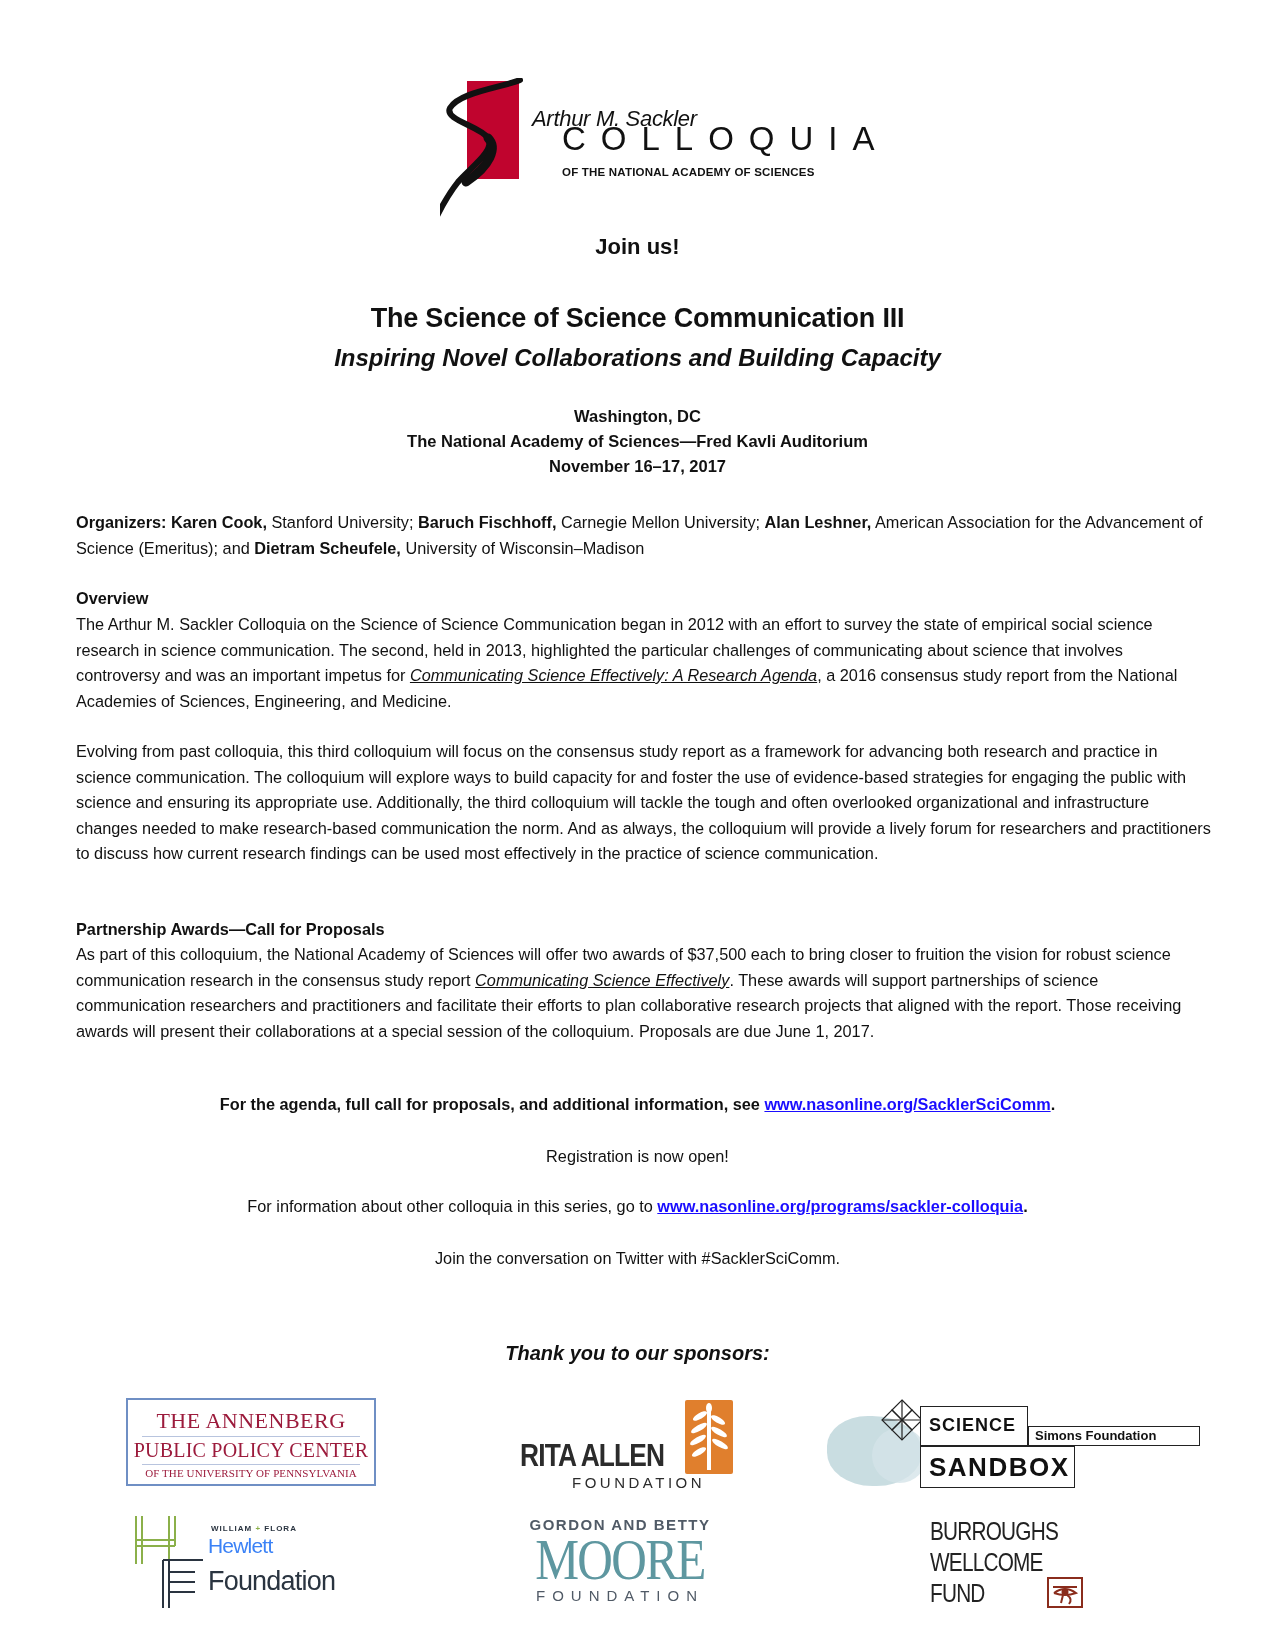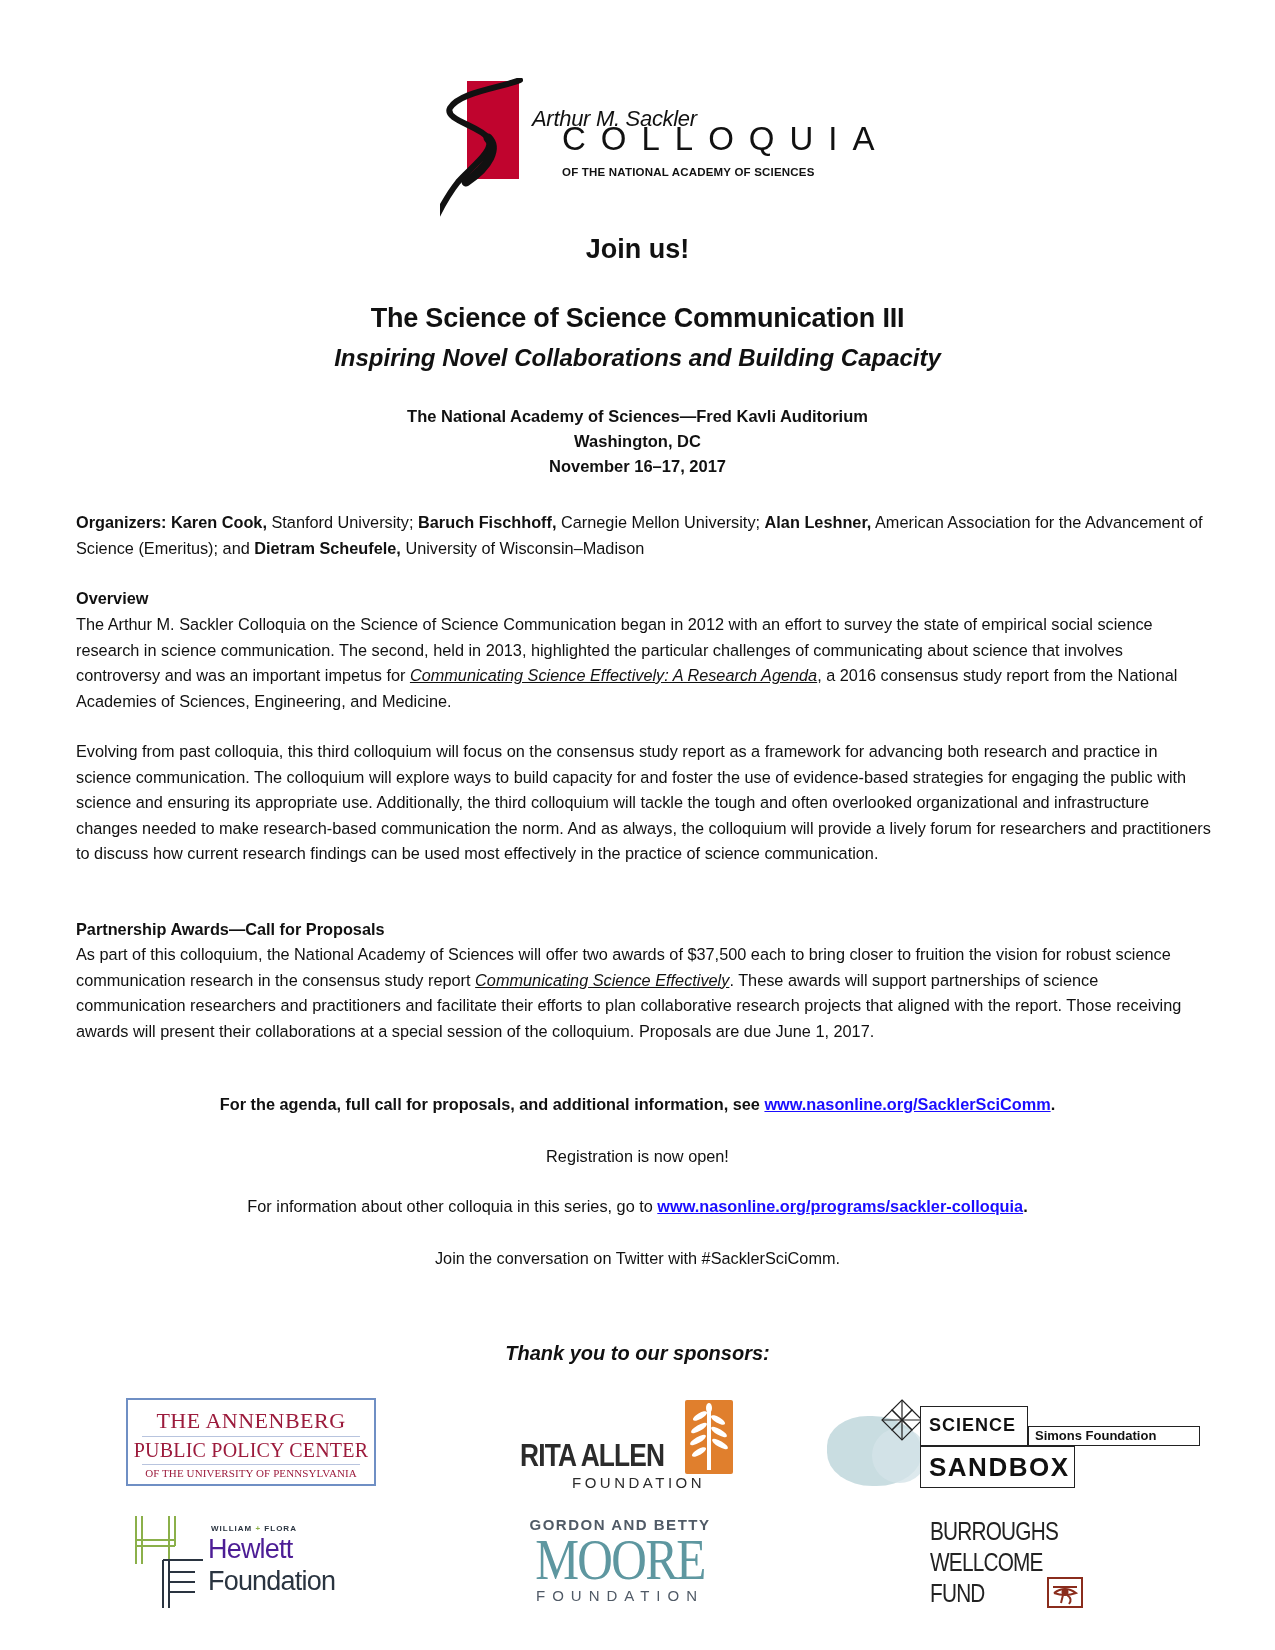--- a/index.html
+++ b/index.html
@@ -9,21 +9,21 @@
   .center { left:0; width:1275px; text-align:center; }
 
   
   .logo { left:440px; top:78px; width:440px; height:152px; }
   .logo .red { position:absolute; left:27px; top:3px; width:52px; height:98px; background:#c0042e; }
   .logo svg.swash { position:absolute; left:0; top:0; }
   .logo .arthur { position:absolute; left:92px; top:16px; font-size:22px; font-style:italic; letter-spacing:-0.3px; color:#111;margin-top:12px; }
   .logo .colloquia { position:absolute; left:122px; top:42px; font-size:33px; font-weight:300; letter-spacing:15px; color:#111; }
   .logo .nas { position:absolute; left:122px; top:88px; font-size:11.5px; font-weight:bold; letter-spacing:0.2px; color:#111; }
 
-  .join { top:234px; font-size:27px; font-weight:bold; }
+  .join { top:234px; font-size:22px; font-weight:bold; }
   .title { top:303px; font-size:27px; font-weight:bold; letter-spacing:-0.2px; }
   .subtitle { top:344px; font-size:24px; font-weight:bold; font-style:italic; }
   .venue { top:404px; font-size:16.5px; font-weight:bold; line-height:25px; }
 
   .body-text { left:76px; width:1135px; font-size:16.3px; line-height:25.5px; }
   .body-text b { font-weight:bold; }
   .body-text i { font-style:italic;text-decoration:underline; }
   .organizers { top:510px; }
   .overview-h { top:586px; font-weight:bold; }
   .overview-p { top:612px; }
@@ -56,21 +56,21 @@
   .sandbox .blob { position:absolute; left:5px; top:18px; width:95px; height:70px; border-radius:45% 55% 50% 50%; background:#bcd4da; opacity:0.8; }
   .sandbox .blob2 { position:absolute; left:50px; top:30px; width:55px; height:55px; border-radius:50%; background:#d5e4e8; opacity:0.8; }
   .sandbox .box1 { position:absolute; left:98px; top:8px; width:108px; height:40px; border:1.5px solid #222; box-sizing:border-box; font-size:18px; font-weight:bold; letter-spacing:1px; padding:8px 0 0 8px; background:#fff; }
   .sandbox .box2 { position:absolute; left:206px; top:28px; width:172px; height:20px; border:1.5px solid #222; box-sizing:border-box; font-size:13px; font-weight:bold; padding:1px 0 0 6px; background:#fff; }
   .sandbox .box3 { position:absolute; left:98px; top:48px; width:155px; height:42px; border:1.5px solid #222; box-sizing:border-box; font-size:26px; font-weight:bold; letter-spacing:1.5px; padding:5px 0 0 8px; background:#fff; }
 
   .hewlett { left:133px; top:1516px; width:240px; height:92px; }
   .hewlett .fa { position:absolute; left:0; top:0; }
   .hewlett .wf { position:absolute; left:78px; top:8px; font-size:8px; font-weight:bold; letter-spacing:1px; color:#2a3440; }
   .hewlett .wf .plus { color:#8bb04a; }
-  .hewlett .h1 { position:absolute; left:75px; top:18px; font-size:27px; color:#4c1d95; letter-spacing:-0.8px; }
+  .hewlett .h1 { position:absolute; left:75px; top:18px; font-size:21px; color:#3b82f6; letter-spacing:-0.8px; }
   .hewlett .h2 { position:absolute; left:75px; top:50px; font-size:27px; color:#2a3440; letter-spacing:-0.8px; }
 
   .moore { left:505px; top:1516px; width:230px; height:92px; text-align:center; }
   .moore .g { font-size:15px; letter-spacing:1.5px; color:#505a66; font-weight:bold; }
   .moore .m { font-family:"Liberation Serif", "DejaVu Serif", serif; font-size:58px; line-height:54px; color:#5e97a0; letter-spacing:-2px; transform:scaleX(0.85); }
   .moore .f { font-size:15px; letter-spacing:7px; color:#505a66; }
 
   .burroughs { left:930px; top:1516px; width:160px; height:95px; color:#222; }
   .burroughs .b { font-size:26px; line-height:31px; letter-spacing:-1px; transform:scaleX(0.8); transform-origin:left; white-space:nowrap; }
   .burroughs .eye { position:absolute; left:117px; top:61px; width:36px; height:31px; border:2px solid #8a2c1c; box-sizing:border-box; }
@@ -86,22 +86,22 @@
   </svg>
   <div class="arthur">Arthur M. Sackler</div>
   <div class="colloquia">COLLOQUIA</div>
   <div class="nas">OF THE NATIONAL ACADEMY OF SCIENCES</div>
 </div>
 
 <div class="abs center join">Join us!</div>
 <div class="abs center title">The Science of Science Communication III</div>
 <div class="abs center subtitle">Inspiring Novel Collaborations and Building Capacity</div>
 <div class="abs center venue">
+  <div>Washington, DC</div>
   <div>The National Academy of Sciences—Fred Kavli Auditorium</div>
-  <div>Washington, DC</div>
   <div>November 16–17, 2017</div>
 </div>
 
 <div class="abs body-text organizers">
   <b>Organizers:</b>
   <b>Karen Cook,</b><span> Stanford University; </span><b>Baruch Fischhoff,</b><span> Carnegie Mellon University; </span><b>Alan Leshner,</b><span> American Association for the Advancement of Science (Emeritus); and </span><b>Dietram Scheufele,</b><span> University of Wisconsin–Madison</span>
 </div>
 
 <div class="abs body-text overview-h">Overview</div>
 <div class="abs body-text overview-p"><span>The Arthur M. Sackler Colloquia on the Science of Science Communication began in 2012 with an effort to survey the state of empirical social science research in science communication. The second, held in 2013, highlighted the particular challenges of communicating about science that involves controversy and was an important impetus for </span><i>Communicating Science Effectively: A Research Agenda</i><span>, a 2016 consensus study report from the National Academies of Sciences, Engineering, and Medicine.</span></div>

